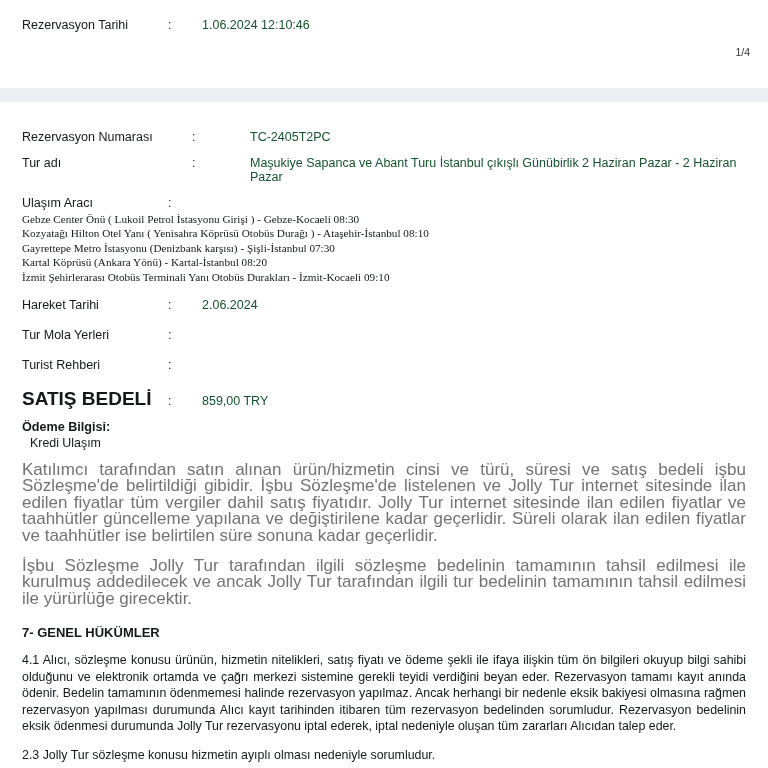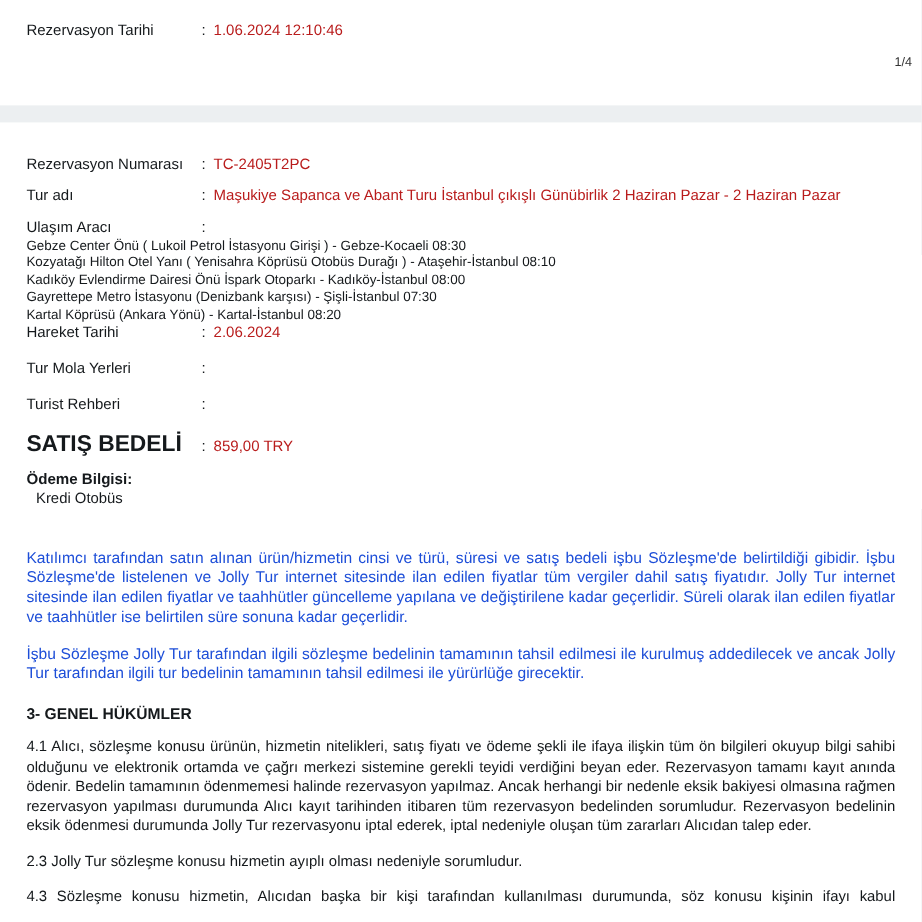--- a/index.html
+++ b/index.html
@@ -44,64 +44,67 @@
     color: #15191c;
   }
   .row .sep {
     width: 10px;
     flex: 0 0 10px;
     font-size: 12.5px;
     color: #15191c;
   }
   .row .val {
     font-size: 12.5px;
-    color: #b91c1c;
-  }
-
-  .row-sp { margin-bottom: 12px; }
+    color: #14532d;
+    margin-left: 24px;
+  }
+
+  .row-sp { margin-bottom: 12px; gap: 24px; }
   .row-sp2 { margin-bottom: 16px; }
 
   .pagenum {
     position: absolute;
-    right: 8px;
+    right: 18px;
     top: 46px;
     font-size: 10.5px;
     color: #333;
   }
 
   .small-list {
     font-size: 11.2px;
     color: #15191c;
     line-height: 14.4px;
     margin-top: 1px;
+    margin-bottom: 14px;
+    font-family: Liberation Serif, serif;
   }
   .small-list div { white-space: nowrap; }
 
   .price-row .lbl { font-weight: bold; font-size: 19px; }
 
   .pay-block {
     margin-top: 10px;
-    margin-bottom: 35px;
+    margin-bottom: 12px;
   }
   .pay-title {
     font-size: 12.6px;
     font-weight: bold;
     color: #15191c;
   }
   .pay-val {
     font-size: 12.4px;
     color: #15191c;
     margin-left: 8px;
     margin-top: 2px;
   }
 
   p.para {
-    font-size: 13px;
+    font-size: 17px;
     line-height: 16.4px;
-    color: #1d4ed8;
+    color: #737373;
     text-align: justify;
     margin: 0 0 14px 0;
   }
 
   h4.section {
     font-size: 13px;
     font-weight: bold;
     color: #15191c;
     margin: 18px 0 12px 0;
   }
@@ -152,23 +155,23 @@
     </div>
 
     <div class="row">
       <div class="lbl">Ulaşım Aracı</div>
       <div class="sep">:</div>
     </div>
 
     <div class="small-list">
       <div>Gebze Center Önü ( Lukoil Petrol İstasyonu Girişi ) - Gebze-Kocaeli 08:30</div>
       <div>Kozyatağı Hilton Otel Yanı ( Yenisahra Köprüsü Otobüs Durağı ) - Ataşehir-İstanbul 08:10</div>
-      <div>Kadıköy Evlendirme Dairesi Önü İspark Otoparkı  - Kadıköy-İstanbul 08:00</div>
       <div>Gayrettepe Metro İstasyonu (Denizbank karşısı) - Şişli-İstanbul 07:30</div>
       <div>Kartal Köprüsü (Ankara Yönü) - Kartal-İstanbul 08:20</div>
+      <div>İzmit Şehirlerarası Otobüs Terminali Yanı Otobüs Durakları - İzmit-Kocaeli 09:10</div>
     </div>
 
     <div class="row row-sp2">
       <div class="lbl">Hareket Tarihi</div>
       <div class="sep">:</div>
       <div class="val">2.06.2024</div>
     </div>
 
     <div class="row row-sp2">
       <div class="lbl">Tur Mola Yerleri</div>
@@ -183,26 +186,26 @@
     </div>
 
     <div class="row price-row">
       <div class="lbl">SATIŞ BEDELİ</div>
       <div class="sep">:</div>
       <div class="val">859,00 TRY</div>
     </div>
 
     <div class="pay-block">
       <div class="pay-title">Ödeme Bilgisi:</div>
-      <div class="pay-val">Kredi Otobüs</div>
+      <div class="pay-val">Kredi Ulaşım</div>
     </div>
 
     <p class="para">Katılımcı tarafından satın alınan ürün/hizmetin cinsi ve türü, süresi ve satış bedeli işbu Sözleşme'de belirtildiği gibidir. İşbu Sözleşme'de listelenen ve Jolly Tur internet sitesinde ilan edilen fiyatlar tüm vergiler dahil satış fiyatıdır. Jolly Tur internet sitesinde ilan edilen fiyatlar ve taahhütler güncelleme yapılana ve değiştirilene kadar geçerlidir. Süreli olarak ilan edilen fiyatlar ve taahhütler ise belirtilen süre sonuna kadar geçerlidir.</p>
     <p class="para">İşbu Sözleşme Jolly Tur tarafından ilgili sözleşme bedelinin tamamının tahsil edilmesi ile kurulmuş addedilecek ve ancak Jolly Tur tarafından ilgili tur bedelinin tamamının tahsil edilmesi ile yürürlüğe girecektir.</p>
 
-    <h4 class="section">3- GENEL HÜKÜMLER</h4>
+    <h4 class="section">7- GENEL HÜKÜMLER</h4>
 
     <p class="clause">4.1 Alıcı, sözleşme konusu ürünün, hizmetin nitelikleri, satış fiyatı ve ödeme şekli ile ifaya ilişkin tüm ön bilgileri okuyup bilgi sahibi olduğunu ve elektronik ortamda ve çağrı merkezi sistemine gerekli teyidi verdiğini beyan eder. Rezervasyon tamamı kayıt anında ödenir. Bedelin tamamının ödenmemesi halinde rezervasyon yapılmaz. Ancak herhangi bir nedenle eksik bakiyesi olmasına rağmen rezervasyon yapılması durumunda Alıcı kayıt tarihinden itibaren tüm rezervasyon bedelinden sorumludur. Rezervasyon bedelinin eksik ödenmesi durumunda Jolly Tur rezervasyonu iptal ederek, iptal nedeniyle oluşan tüm zararları Alıcıdan  talep eder.</p>
     <p class="clause">2.3 Jolly Tur sözleşme konusu hizmetin ayıplı olması nedeniyle sorumludur.</p>
     <p class="clause clip">4.3 Sözleşme konusu hizmetin, Alıcıdan başka bir kişi tarafından kullanılması durumunda, söz konusu kişinin ifayı  kabul etmemesinden Jolly Tur sorumlu değildir.</p>
 
   </div>
 </div>
 
 </body></html>

